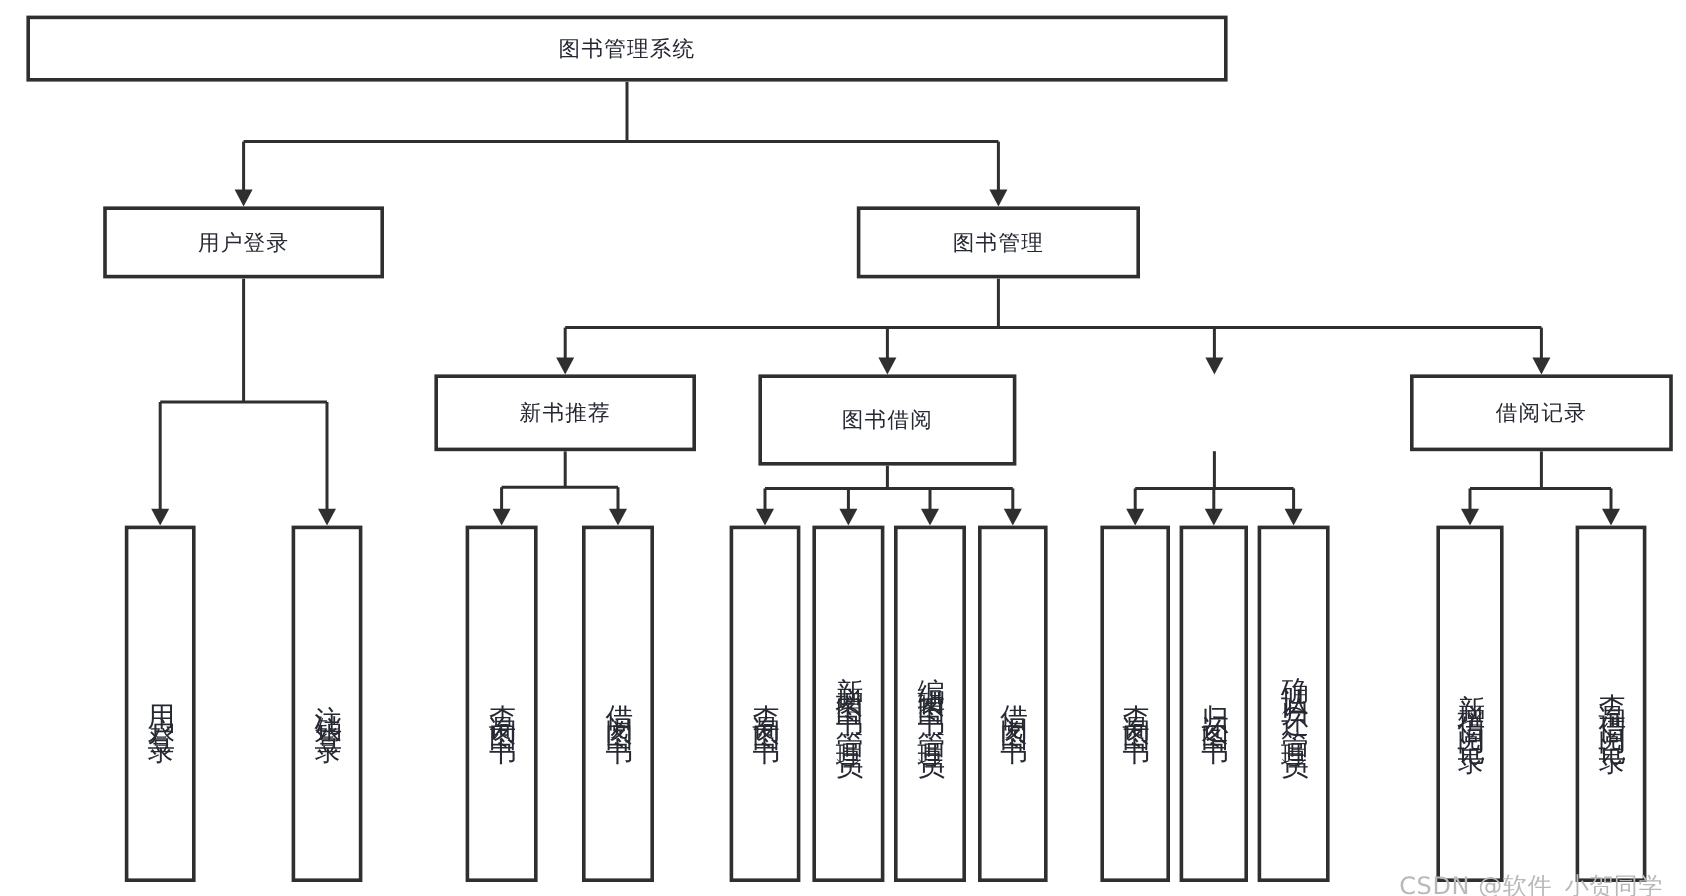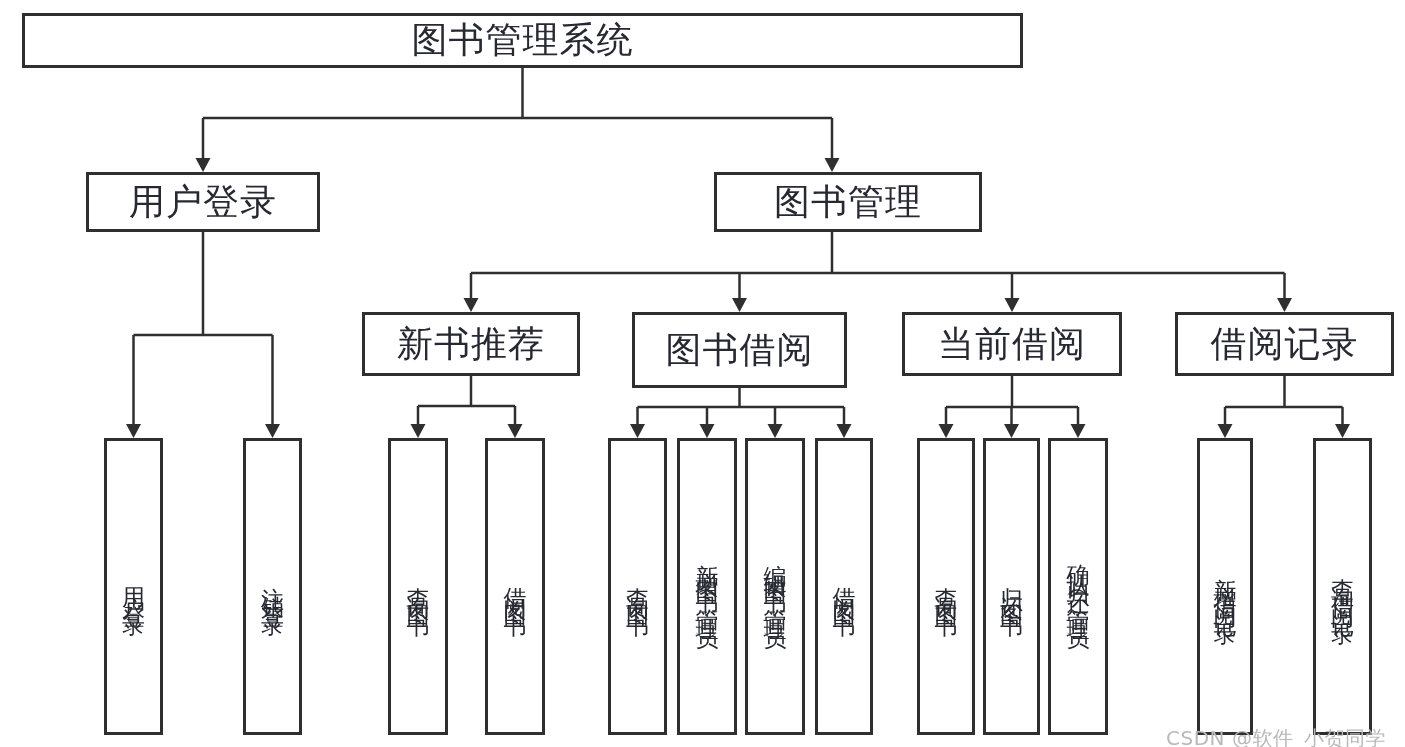--- a/index.html
+++ b/index.html
@@ -7,21 +7,21 @@
     position:relative;width:1405px;height:747px;background:#ffffff;overflow:hidden;
     font-family:"DejaVu Sans","Liberation Sans",sans-serif;
   }
   .wires{position:absolute;left:0;top:0;z-index:1;}
   .node{
     position:absolute;box-sizing:border-box;z-index:2;
     border:3px solid #2f2f2f;background:#ffffff;
     display:flex;align-items:center;justify-content:center;
   }
   .node.h span{
-    font-size:36px;letter-spacing:1px;color:#262932;white-space:nowrap;
+    font-size:18px;letter-spacing:1px;color:#262932;white-space:nowrap;
   }
   .node.leaf span{
     writing-mode:vertical-rl;text-orientation:mixed;
     font-size:23px;letter-spacing:9px;color:#262932;line-height:1;
     white-space:nowrap;
   }
   .watermark{
     position:absolute;left:1166px;top:725px;z-index:5;
     font-size:20px;color:#b9b9b9;letter-spacing:0.5px;white-space:nowrap;
   }
@@ -96,32 +96,29 @@
       <polygon points="1335,424 1350,424 1342.5,438"></polygon>
   </svg>
 
   <div class="node h" style="left:22px;top:13px;width:1001px;height:55px">
     <span>图书管理系统</span>
   </div>
 
   <div class="node h" style="left:86px;top:172px;width:234px;height:60px">
     <span>用户登录</span>
   </div>
-  <div class="node h" style="left:714px;top:172px;width:268px;height:60px">
+  <div class="node h" style="left:714px;top:172px;width:236px;height:60px">
     <span>图书管理</span>
   </div>
 
   <div class="node h" style="left:362px;top:312px;width:218px;height:64px">
     <span>新书推荐</span>
   </div>
   <div class="node h" style="left:632px;top:312px;width:215px;height:76px">
     <span>图书借阅</span>
-  </div>
-  <div class="node h" style="left:902px;top:312px;width:220px;height:64px">
-    <span>当前借阅</span>
   </div>
   <div class="node h" style="left:1175px;top:312px;width:219px;height:64px">
     <span>借阅记录</span>
   </div>
 
   <div class="node leaf" style="left:104px;top:438px;width:59px;height:297px">
     <span>用户登录</span>
   </div>
   <div class="node leaf" style="left:243px;top:438px;width:59px;height:297px">
     <span>注销登录</span>

